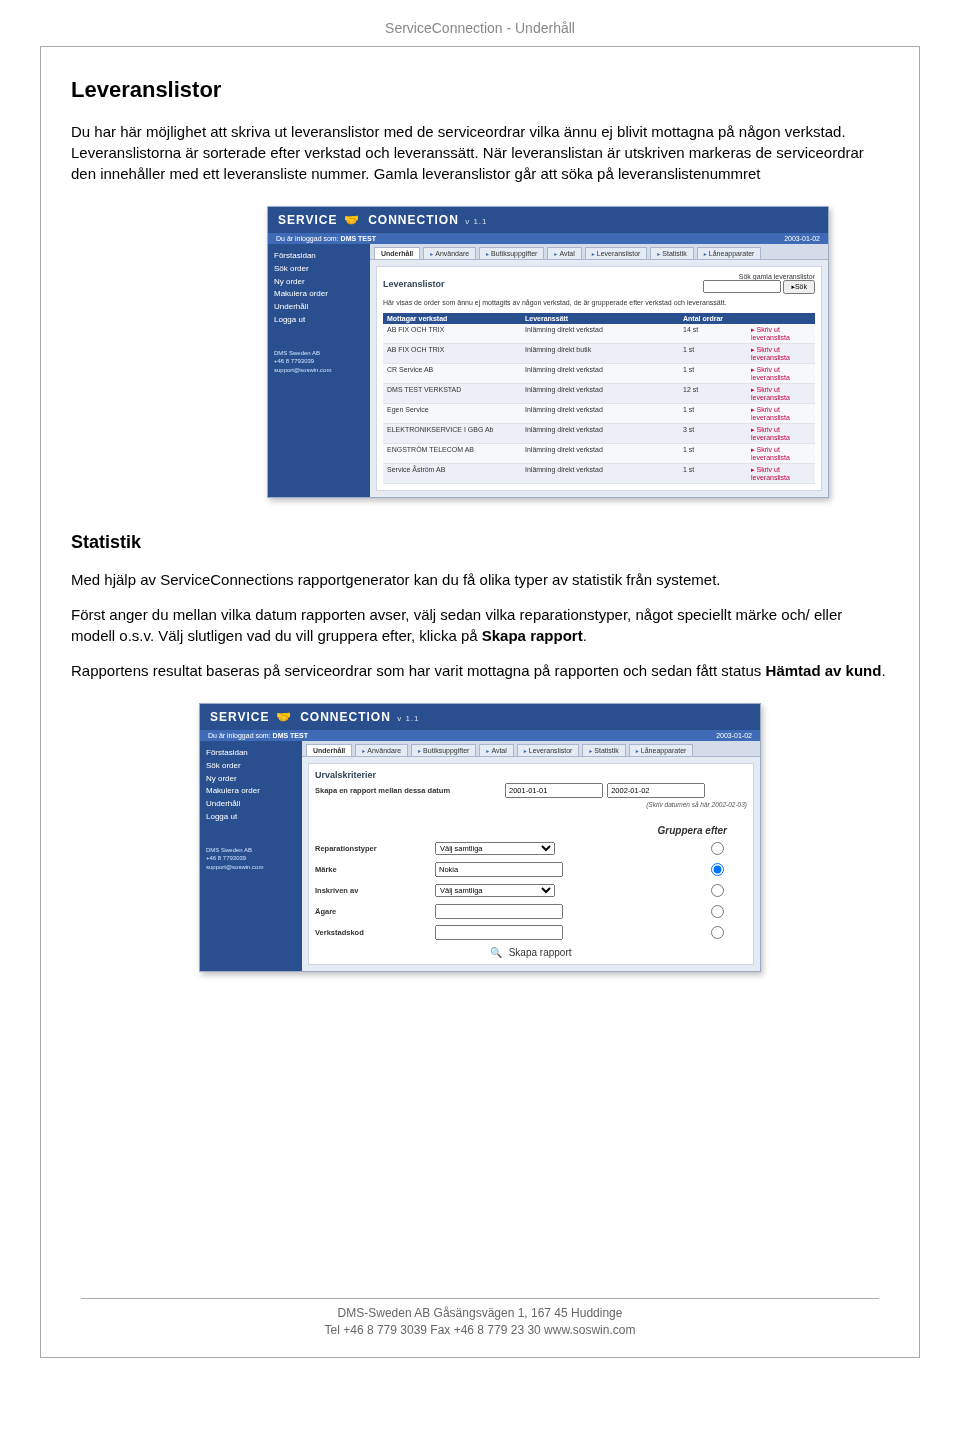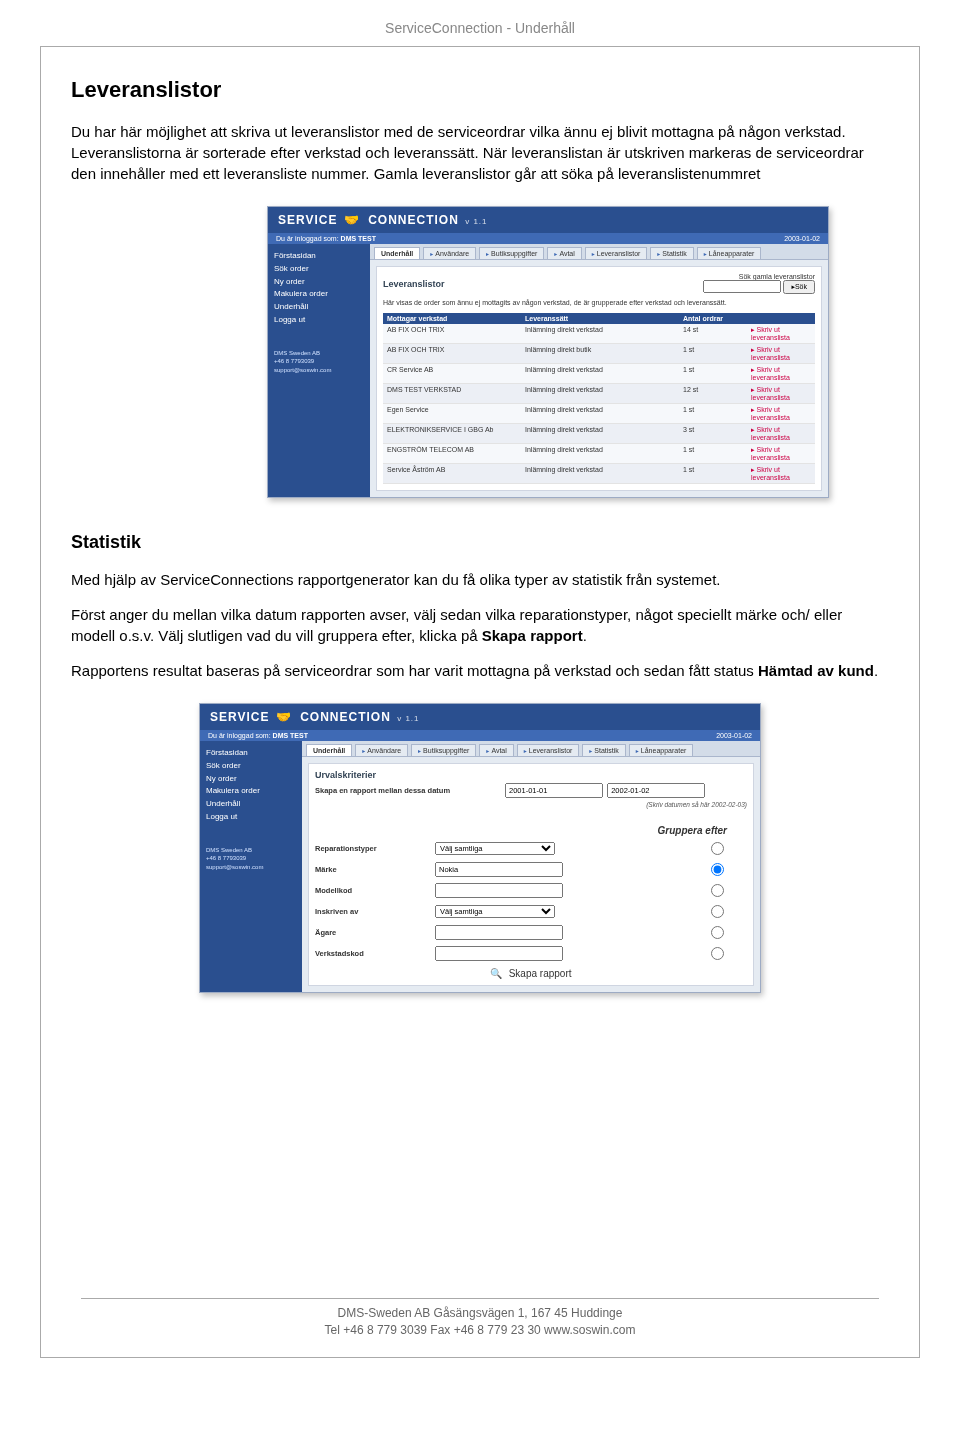--- a/index.html
+++ b/index.html
@@ -256,21 +256,21 @@
         </div>
       </div>
     </div>
 
     <div class="h2">Statistik</div>
     <div class="para">Med hjälp av ServiceConnections rapportgenerator kan du få olika typer av statistik från systemet.</div>
     <div class="para">
       <span>Först anger du mellan vilka datum rapporten avser, välj sedan vilka reparationstyper, något speciellt märke och/ eller modell o.s.v. Välj slutligen vad du vill gruppera efter, klicka på </span><span class="b">Skapa rapport</span><span>.</span>
     </div>
     <div class="para">
-      <span>Rapportens resultat baseras på serviceordrar som har varit mottagna på verkstad och sedan fått status </span><span class="b">Hämtad av kund</span><span>.</span>
+      <span>Rapportens resultat baseras på serviceordrar som har varit mottagna på rapporten och sedan fått status </span><span class="b">Hämtad av kund</span><span>.</span>
     </div>
 
     <div class="screenshot-wrap">
       <div class="screenshot">
         <div class="sc-header">
           <span class="b">SERVICE</span>
           <span class="hand">🤝</span>
           <span class="b">CONNECTION</span>
           <span class="v">v 1.1</span>
         </div>
@@ -320,25 +320,20 @@
                 <div class="lbl">Reparationstyper</div>
                 <select><option>Välj samtliga</option></select>
                 <span class="radio"><input type="radio" name="g" style=""></span>
               </div>
               <div class="frm-row">
                 <div class="lbl">Märke</div>
                 <input type="text" style="width: 120px;" value="Nokia">
                 <span class="radio"><input type="radio" name="g" checked="" style=""></span>
               </div>
               <div class="frm-row">
-                <div class="lbl">Modellkod</div>
-                <input type="text" style="width: 120px;">
-                <span class="radio"><input type="radio" name="g" style=""></span>
-              </div>
-              <div class="frm-row">
                 <div class="lbl">Inskriven av</div>
                 <select><option>Välj samtliga</option></select>
                 <span class="radio"><input type="radio" name="g" style=""></span>
               </div>
               <div class="frm-row">
                 <div class="lbl">Ägare</div>
                 <input type="text" style="width: 120px;">
                 <span class="radio"><input type="radio" name="g" style=""></span>
               </div>
               <div class="frm-row">

